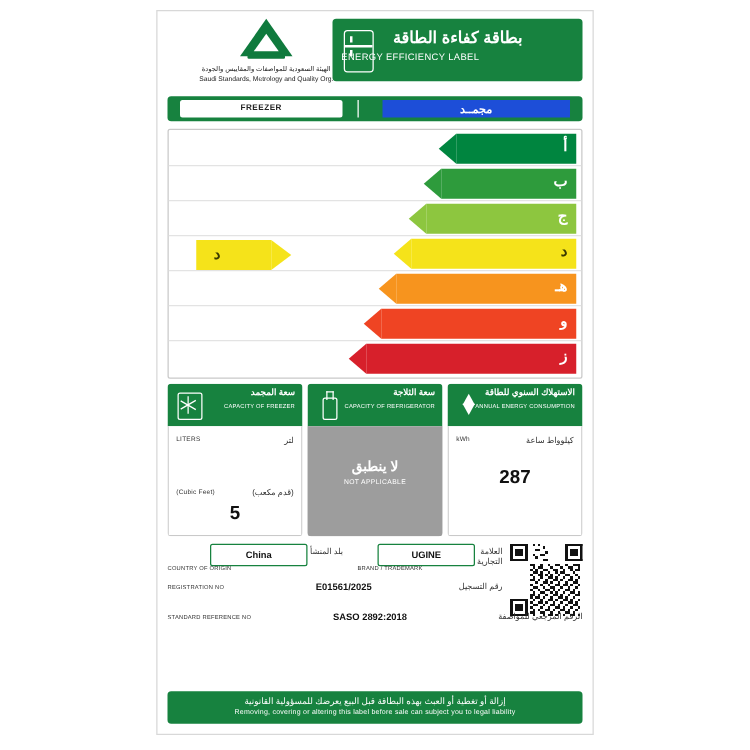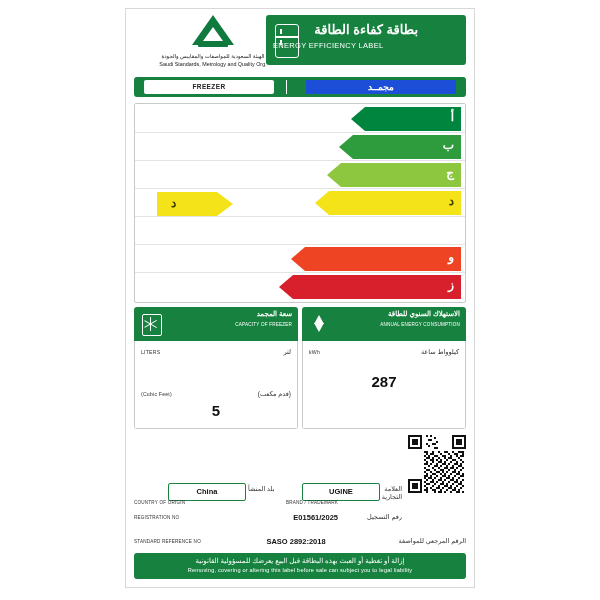--- a/index.html
+++ b/index.html
@@ -232,20 +232,27 @@
         <div style="position:relative;display:flex;align-items:center;">
           <div style="width:0;height:0;border-top:12px solid transparent;border-bottom:12px solid transparent;border-right:14px solid #f5e31a;"></div>
           <div class="body" style="width:132px;background:#f5e31a;"></div>
           <div class="lbl" style="color:#3a3a00;">د</div>
         </div>
       </div>
       <div class="rowline"></div>
     </div>
 
     <div class="row">
+      <div class="grade">
+        <div style="position:relative;display:flex;align-items:center;">
+          <div style="width:0;height:0;border-top:12px solid transparent;border-bottom:12px solid transparent;border-right:14px solid #f7941e;"></div>
+          <div class="body" style="width:144px;background:#f7941e;"></div>
+          <div class="lbl">هـ</div>
+        </div>
+      </div>
       <div class="rowline"></div>
     </div>
 
     <div class="row">
       <div class="grade">
         <div style="position:relative;display:flex;align-items:center;">
           <div style="width:0;height:0;border-top:12px solid transparent;border-bottom:12px solid transparent;border-right:14px solid #ef4423;"></div>
           <div class="body" style="width:156px;background:#ef4423;"></div>
           <div class="lbl">و</div>
         </div>
@@ -282,20 +289,36 @@
       </div>
       <div class="bb">
         <div class="unit-l" style="top:8px;">LITERS</div>
         <div class="unit-r" style="top:7px;">لتر</div>
         <div class="unit-l" style="top:50px;">(Cubic Feet)</div>
         <div class="unit-r" style="top:49px;">(قدم مكعب)</div>
         <div class="bigval" style="top:61px;">5</div>
       </div>
     </div>
 
+    <div class="box grey">
+      <div class="bh">
+        <div class="bh-ico">
+          <div class="ico-bottle">
+              <div class="n"></div>
+              <div class="b"></div>
+            </div>
+        </div>
+        <div class="bh-ar">سعة الثلاجة</div>
+        <div class="bh-en">CAPACITY OF REFRIGERATOR</div>
+      </div>
+      <div class="bb">
+        <div class="na-ar">لا ينطبق</div>
+        <div class="na-en">NOT APPLICABLE</div>
+      </div>
+    </div>
 
     <div class="box">
       <div class="bh">
         <div class="bh-ico">
           <div class="ico-bolt">
               <div class="z"></div>
               <div class="z2"></div>
             </div>
         </div>
         <div class="bh-ar">الاستهلاك السنوي للطاقة</div>
@@ -475,33 +498,33 @@
         <rect x="9" y="28" width="1" height="1"></rect>
           <rect x="13" y="28" width="1" height="1"></rect>
           <rect x="15" y="28" width="2" height="1"></rect>
         <rect x="18" y="28" width="1" height="1"></rect>
           <rect x="21" y="28" width="1" height="1"></rect>
           <rect x="24" y="28" width="2" height="1"></rect>
         <rect x="27" y="28" width="1" height="1"></rect>
       </g>
     </svg>
 
-    <div class="pairrow" style="margin-right:64px;margin-top:48px;">
+    <div class="pairrow" style="margin-right:64px;">
       <div class="pair-box" style="left:34px;width:76px;">China</div>
       <div class="pair-en" style="left:0;">COUNTRY OF ORIGIN</div>
       <div class="pair-ar" style="left:114px;">بلد المنشأ</div>
       <div class="pair-box" style="left:168px;width:76px;">UGINE</div>
       <div class="pair-en" style="left:152px;">BRAND / TRADEMARK</div>
       <div class="pair-ar" style="left:232px;">العلامة التجارية</div>
     </div>
 
 
     <div class="inforow" style="margin-right:64px;">
       <div class="ir-en" style="width:60px;">REGISTRATION NO</div>
-      <div class="ir-val" style="left:62px;right:64px;border:none;text-align:right;">E01561/2025</div>
+      <div class="ir-val" style="left:62px;right:48px;border:none;">E01561/2025</div>
       <div class="ir-ar" style="width:46px;">رقم التسجيل</div>
     </div>
 
     <div class="inforow">
       <div class="ir-en" style="width:76px;">STANDARD REFERENCE NO</div>
       <div class="ir-val" style="left:80px;right:88px;border:none;">SASO 2892:2018</div>
       <div class="ir-ar" style="width:88px;">الرقم المرجعي للمواصفة</div>
     </div>
 
   </div>

